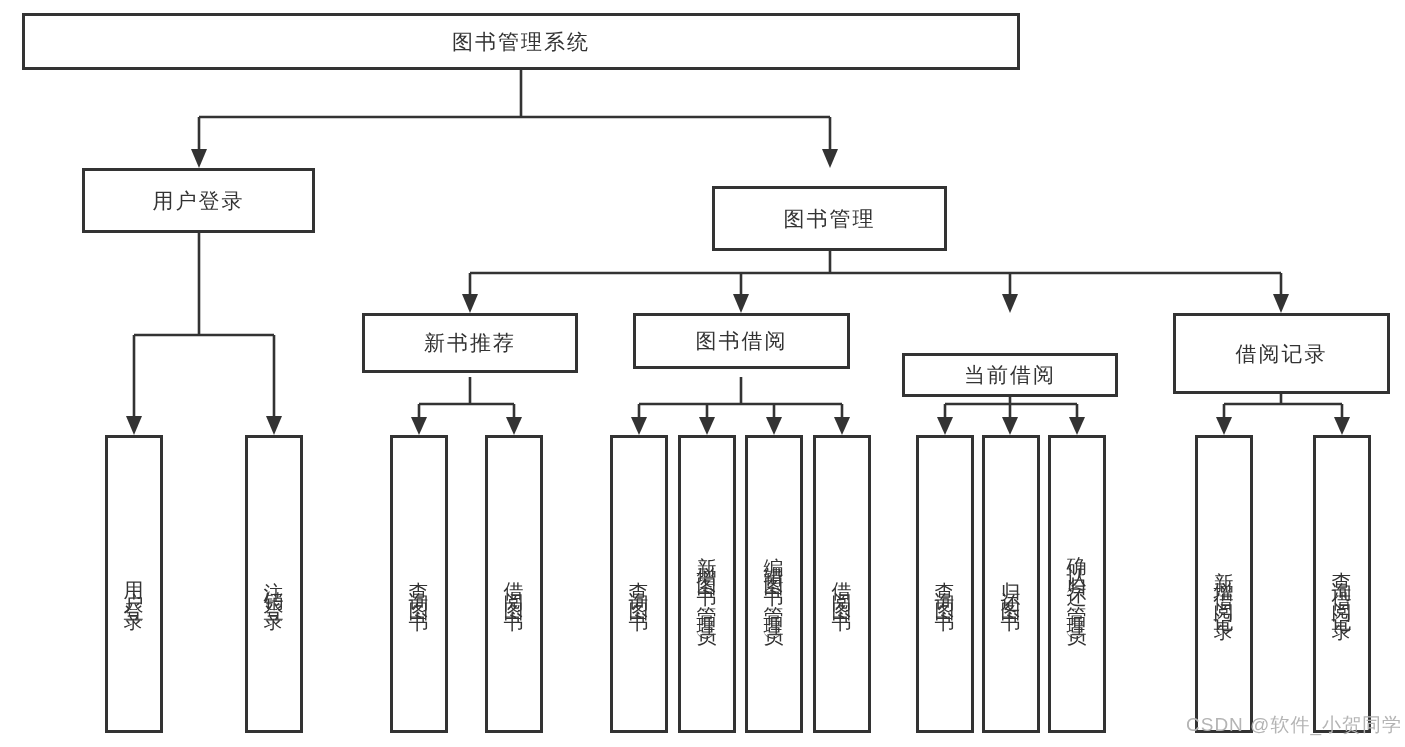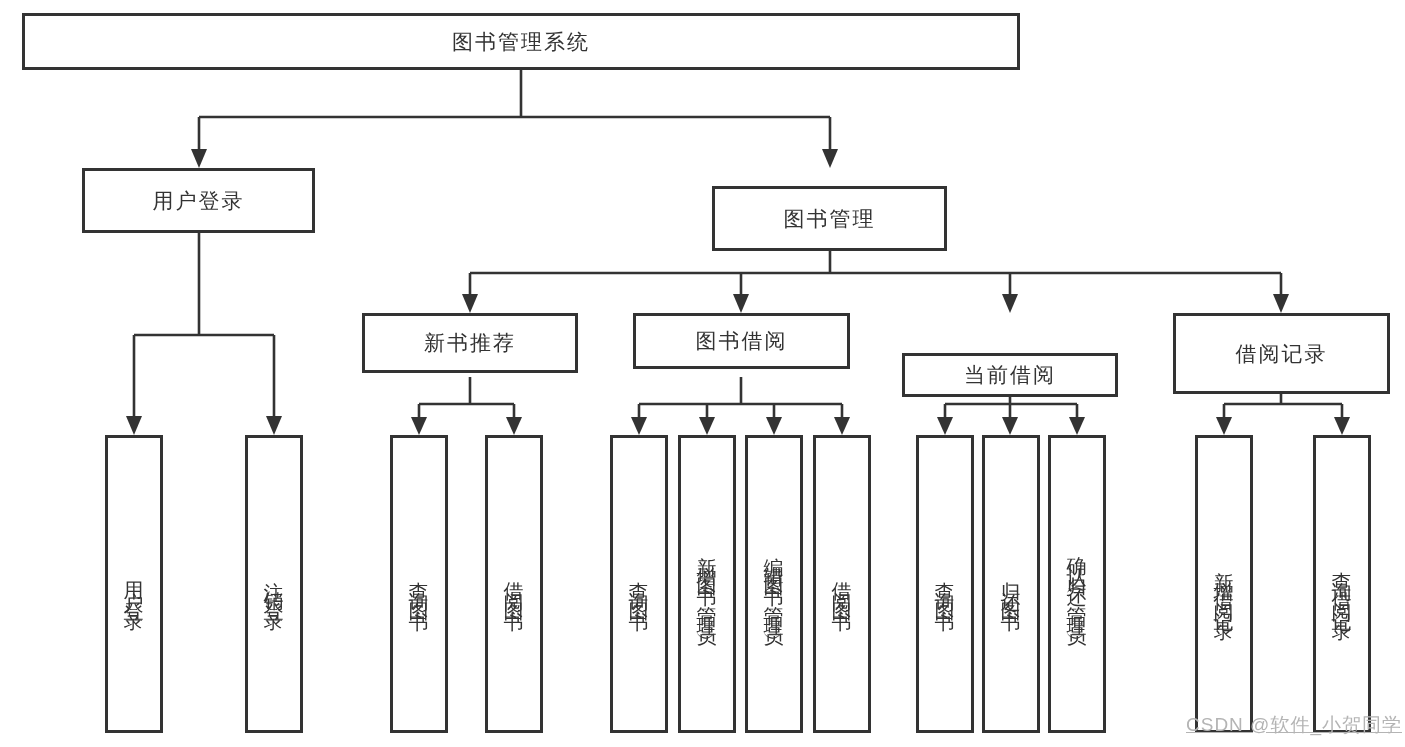--- a/index.html
+++ b/index.html
@@ -55,21 +55,20 @@
   }
   .watermark {
     position: absolute;
     left: 1186px;
     top: 712px;
     font-size: 19px;
     letter-spacing: 1px;
     color: var(--wm, #b4b4b4);
     white-space: nowrap;
     z-index: 5;
-    text-decoration: underline;
   }
 </style>
 </head>
 <body>
 
 <div class="canvas" style="--line: #333333; --text: #333333; --wm: #b4b4b4; --bg: #ffffff;">
 
   <svg class="connector-layer" viewBox="0 0 1405 747" xmlns="http://www.w3.org/2000/svg">
 
     <g>

